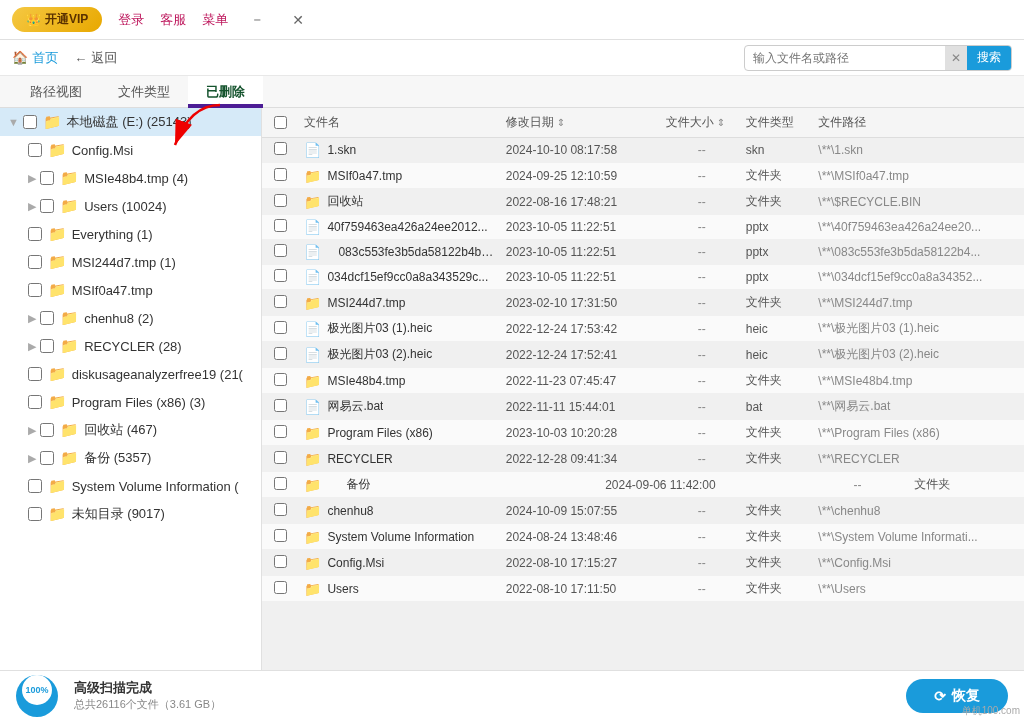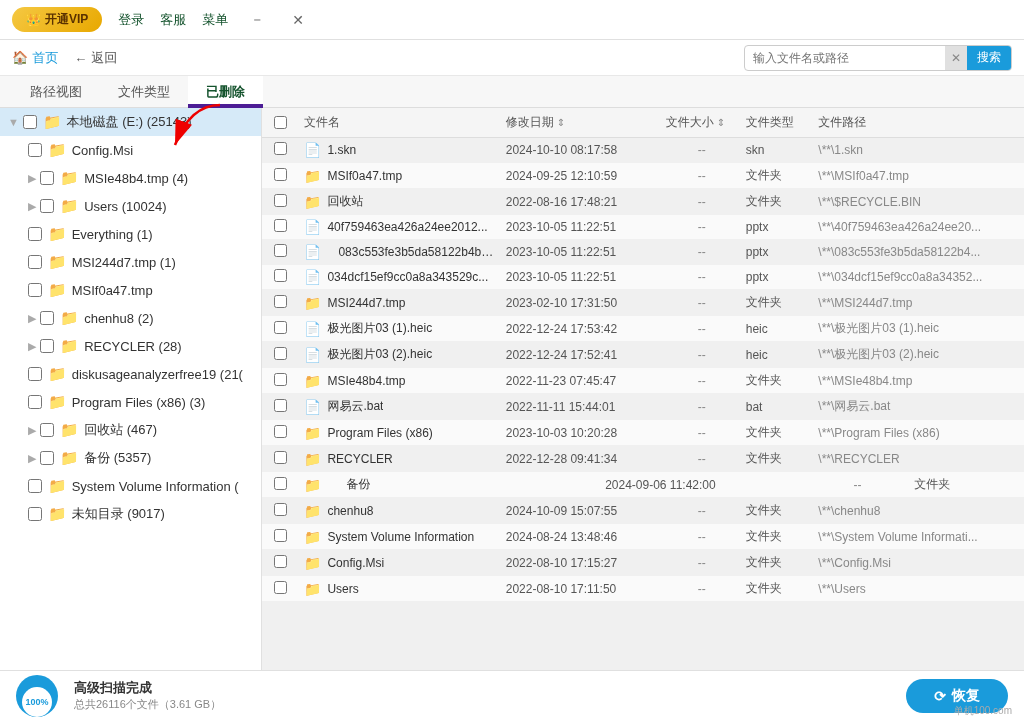--- a/index.html
+++ b/index.html
@@ -17,21 +17,21 @@
       border-radius: 6px; display: flex; align-items: center; justify-content: center;
       color: #fff; font-size: 14px; font-weight: bold;
     }
     .app-title { font-size: 16px; font-weight: bold; color: #2c2c2c; }
     .titlebar-right { display: flex; align-items: center; gap: 16px; }
     .vip-btn {
       background: linear-gradient(135deg, #f5c842, #e8a800);
       border: none; border-radius: 14px; padding: 4px 14px; cursor: pointer;
       font-size: 12px; font-weight: bold; color: #5a3200; display: flex; align-items: center; gap: 4px;
     }
-    .titlebar-link { color: #14532d; cursor: pointer; font-size: 13px; }
+    .titlebar-link { color: #be185d; cursor: pointer; font-size: 13px; }
     .win-btn { color: #666; cursor: pointer; font-size: 14px; padding: 0 6px; }
 
     
     .navbar {
       display: flex; align-items: center; background: #fff; height: 36px;
       padding: 0 12px; gap: 16px; border-bottom: 1px solid #e8e8e8;
     }
     .nav-home { color: #1a9bdb; cursor: pointer; font-size: 13px; display: flex; align-items: center; gap: 4px; }
     .nav-back { color: #555; cursor: pointer; font-size: 13px; display: flex; align-items: center; gap: 4px; }
     .search-wrap {
@@ -108,37 +108,37 @@
     .file-icon { color: #5b9bd5; font-size: 14px; }
 
     
     .statusbar {
       display: flex; align-items: center; background: #fff; height: 50px;
       border-top: 1px solid #e0e0e0; padding: 0 16px; gap: 16px;
     }
     .progress-circle {
       width: 42px; height: 42px; border-radius: 50%;
       background: conic-gradient(#1a9bdb 360deg, #e0e0e0 0deg);
-      display: flex; align-items: flex-end; justify-content: center; flex-shrink: 0;
+      display: flex; align-items: flex-start; justify-content: center; flex-shrink: 0;
     }
     .progress-inner {
       width: 30px; height: 30px; border-radius: 50%; background: #fff;
       display: flex; align-items: center; justify-content: center;
       font-size: 9px; font-weight: bold; color: #1a9bdb;
     }
     .status-text { display: flex; flex-direction: column; }
     .status-main { font-size: 13px; color: #333; font-weight: bold; }
     .status-sub { font-size: 11px; color: #888; }
     .recover-btn {
       margin-left: auto; background: #1a9bdb; border: none; border-radius: 20px;
       padding: 8px 28px; color: #fff; font-size: 14px; font-weight: bold;
       cursor: pointer; display: flex; align-items: center; gap: 6px;
     }
     .watermark {
-      position: absolute; bottom: 2px; right: 12px; font-size: 10px; color: #aaa;
+      position: absolute; bottom: 2px; right: 4px; font-size: 10px; color: #aaa;
     }
 
     
     .arrow-svg {
       position: absolute; top: 100px; left: 160px; pointer-events: none;
     }
 
     ::-webkit-scrollbar { width: 6px; height: 6px; }
     ::-webkit-scrollbar-thumb { background: #ccc; border-radius: 3px; }
     ::-webkit-scrollbar-track { background: #f5f5f5; }

